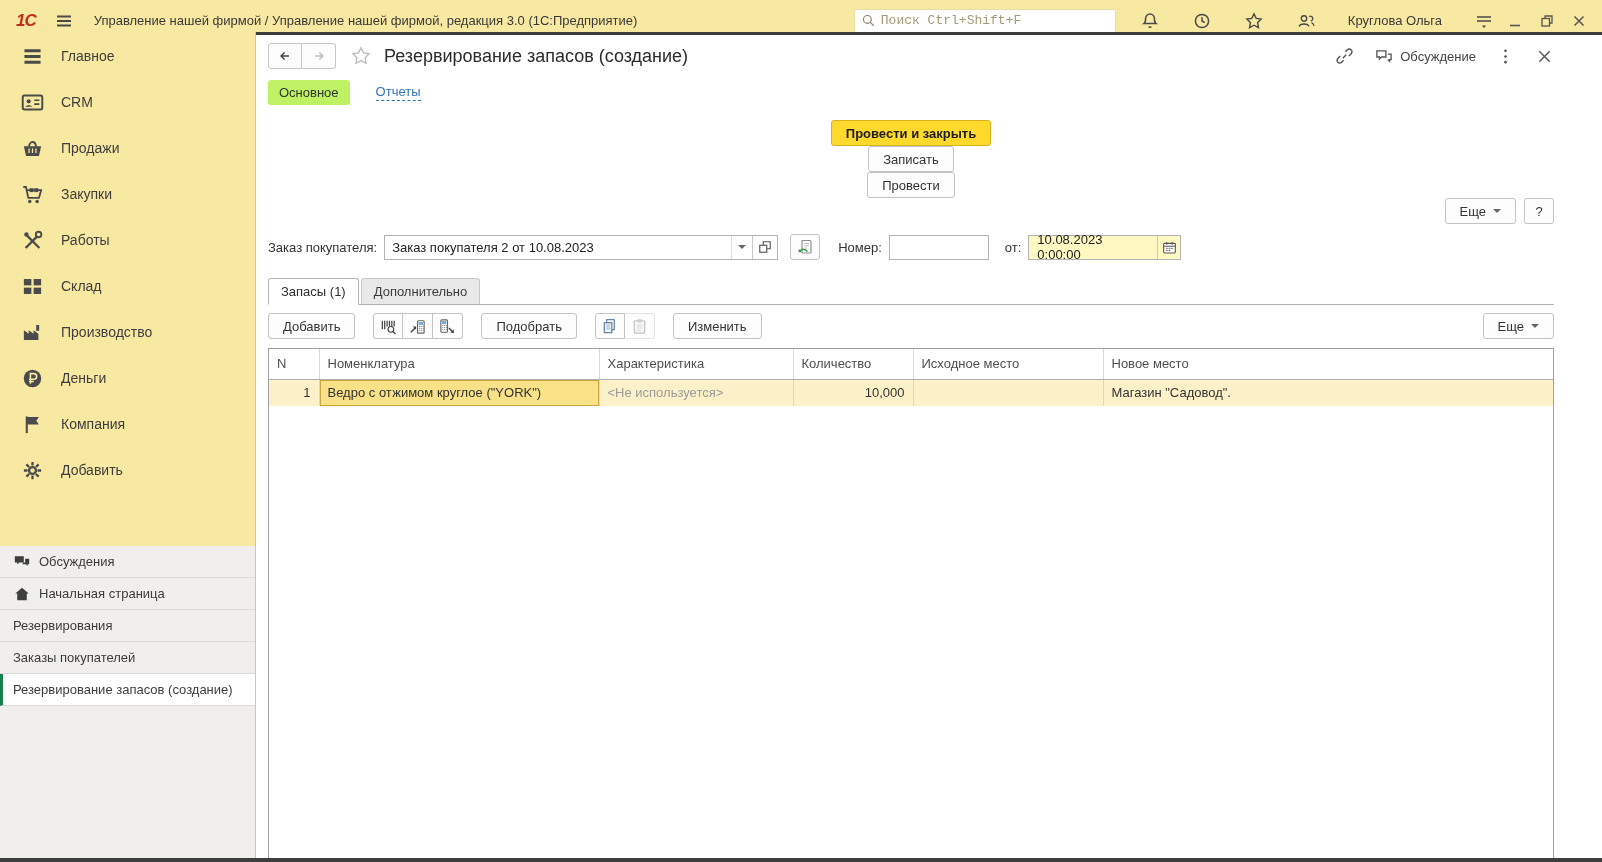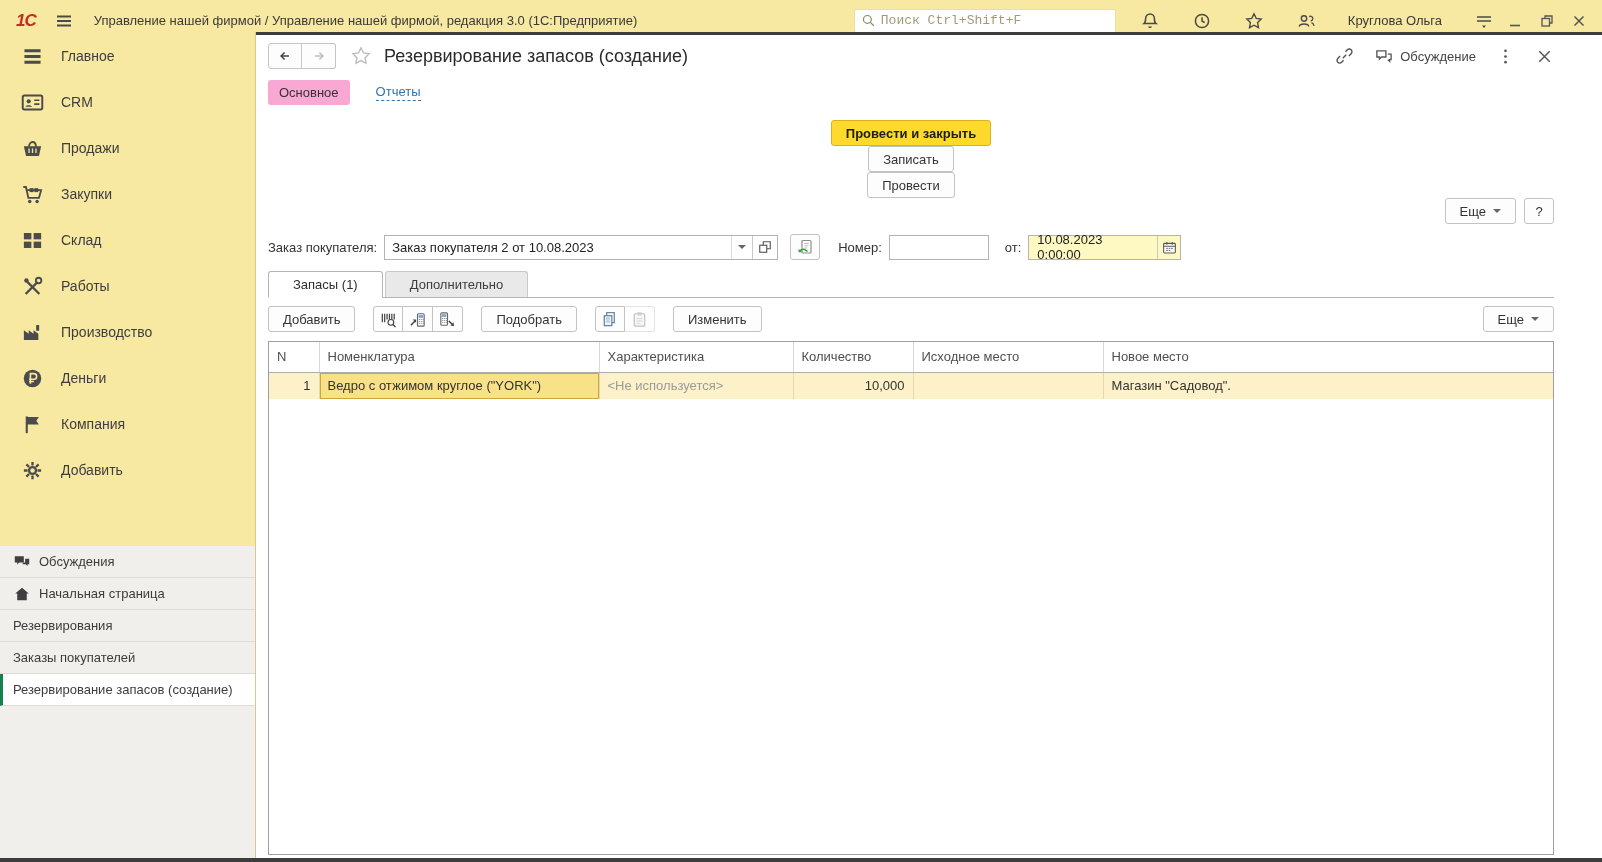--- a/index.html
+++ b/index.html
@@ -48,21 +48,21 @@
   .nav-btn svg { width:16px; height:16px; }
   .fav-star { width:22px; height:22px; color:#bdbdbd; margin:0 12px 0 14px; }
   .fav-star svg { width:100%; height:100%; }
   .form-title { font-size:18px; font-weight:400; color:#2b2b2b; white-space:nowrap; }
   .header-actions { margin-left:auto; display:flex; align-items:center; gap:20px; color:#555; }
   .ha-icon { width:19px; height:19px; color:#555; }
   .ha-icon svg { width:100%; height:100%; display:block; }
   .discussion { display:flex; align-items:center; gap:7px; font-size:13px; color:#444; }
 
   .section-tabs { display:flex; align-items:center; gap:26px; margin-top:9px; height:26px; }
-  .chip { background:#f9a8d4; border-radius:3px; padding:5px 11px; color:#333; }
+  .chip { background:#bef264; border-radius:3px; padding:5px 11px; color:#333; }
   .link-tab { color:#3273b8; border-bottom:1px dashed #3273b8; padding-bottom:1px; }
 
   .btn { height:26px; display:inline-flex; align-items:center; justify-content:center; padding:0 14px; background:#fdfdfd; border:1px solid #c3c3c3; border-radius:3px; font-size:13px; color:#333; white-space:nowrap; }
   .btn-primary { background:#ffd92b; border-color:#d8b11d; font-weight:bold; color:#1d1d1d; }
   .caret { display:inline-block; width:0; height:0; border-left:4px solid transparent; border-right:4px solid transparent; border-top:4px solid #666; margin-left:7px; }
 
   .cmdbar { display:flex; align-items:center; margin-top:15px;flex-direction:column; }
   .cmdbar .gap { width:10px; } .cmdbar .gap-lg { width:18px; }
   .cmdbar-right { margin-left:auto; display:flex; gap:8px; }
   .btn-help { width:30px; padding:0; }
@@ -77,21 +77,21 @@
   .tool-btn { height:26px; background:#fdfdfd; border:1px solid #c3c3c3; display:flex; align-items:center; justify-content:center; }
   .green-doc-btn { width:30px; border-radius:3px; margin-left:12px; }
   .green-doc-btn svg { width:18px; height:18px; }
   .num-input { width:100px; height:25px; border:1px solid #b3b3b3; background:#fff; margin-right:0; font-family:inherit; font-size:13px; padding:0 6px; outline:none; }
   .date-wrap { display:flex; align-items:stretch; border:1px solid #b3b3b3; height:25px; background:#fef9c3; }
   .date-value { display:flex; align-items:center; padding:0 8px; width:128px; color:#222; }
   .date-cal { width:23px; display:flex; align-items:center; justify-content:center; border-left:1px solid #c9c9c9; color:#555; }
   .date-cal svg { width:15px; height:15px; }
 
   .tabstrip { display:flex; align-items:flex-end; margin-top:11px; border-bottom:1px solid #b5b5b5; }
-  .tab { padding:5px 24px 5px; border-radius:3px 3px 0 0; margin-right:2px; }
+  .tab { padding:5px 12px 5px; border-radius:3px 3px 0 0; margin-right:2px;margin-top:7px; }
   .tab.active { background:#fff; border:1px solid #b5b5b5; border-bottom:1px solid #fff; margin-bottom:-1px; color:#2e2e2e; }
   .tab.inactive { background:#e9e9e9; border:1px solid #c8c8c8; border-bottom:none; color:#3c3c3c; }
 
   .toolbar { display:flex; align-items:center; margin-top:8px; }
   .tb-group { display:flex; }
   .icon-btn { width:30px; height:26px; background:#fdfdfd; border:1px solid #c3c3c3; display:flex; align-items:center; justify-content:center; }
   .icon-btn + .icon-btn { border-left:none; }
   .icon-btn:first-child { border-radius:3px 0 0 3px; }
   .icon-btn:last-child { border-radius:0 3px 3px 0; }
   .icon-btn svg { width:19px; height:19px; }
@@ -238,38 +238,38 @@
                 <rect x="11.6" y="4.5" width="3.4" height="3.4" fill="currentColor"></rect>
                 <circle cx="7.6" cy="16" r="1.5" fill="currentColor"></circle>
                 <circle cx="14" cy="16" r="1.5" fill="currentColor"></circle>
               </svg>
             </span>
           <span class="label">Закупки</span>
         </div>
         <div class="nav-item">
           <span class="icon">
               <svg viewBox="0 0 20 20">
+                <path d="M4 16.5L14.5 6" stroke="currentColor" stroke-width="2"></path>
+                <circle cx="15.3" cy="4.8" r="2.4" fill="none" stroke="currentColor" stroke-width="1.6"></circle>
+                <path d="M16 16.5L5.5 6" stroke="currentColor" stroke-width="2"></path>
+                <circle cx="4.7" cy="4.8" r="1.9" fill="currentColor"></circle>
+              </svg>
+            </span>
+          <span class="label">Работы</span>
+        </div>
+        <div class="nav-item">
+          <span class="icon">
+              <svg viewBox="0 0 20 20">
                 <rect x="2.5" y="3.5" width="6.5" height="5.5" fill="currentColor"></rect>
                 <rect x="11" y="3.5" width="6.5" height="5.5" fill="currentColor"></rect>
                 <rect x="2.5" y="11" width="6.5" height="5.5" fill="currentColor"></rect>
                 <rect x="11" y="11" width="6.5" height="5.5" fill="currentColor"></rect>
               </svg>
             </span>
           <span class="label">Склад</span>
-        </div>
-        <div class="nav-item">
-          <span class="icon">
-              <svg viewBox="0 0 20 20">
-                <path d="M4 16.5L14.5 6" stroke="currentColor" stroke-width="2"></path>
-                <circle cx="15.3" cy="4.8" r="2.4" fill="none" stroke="currentColor" stroke-width="1.6"></circle>
-                <path d="M16 16.5L5.5 6" stroke="currentColor" stroke-width="2"></path>
-                <circle cx="4.7" cy="4.8" r="1.9" fill="currentColor"></circle>
-              </svg>
-            </span>
-          <span class="label">Работы</span>
         </div>
         <div class="nav-item">
           <span class="icon">
               <svg viewBox="0 0 20 20">
                 <path d="M2.5 16.5V8l4.2 3V8l4.2 3V8l4.2 3v5.5z" fill="currentColor"></path>
                 <rect x="13.2" y="3.5" width="2.6" height="5" fill="currentColor"></rect>
               </svg>
             </span>
           <span class="label">Производство</span>
         </div>

